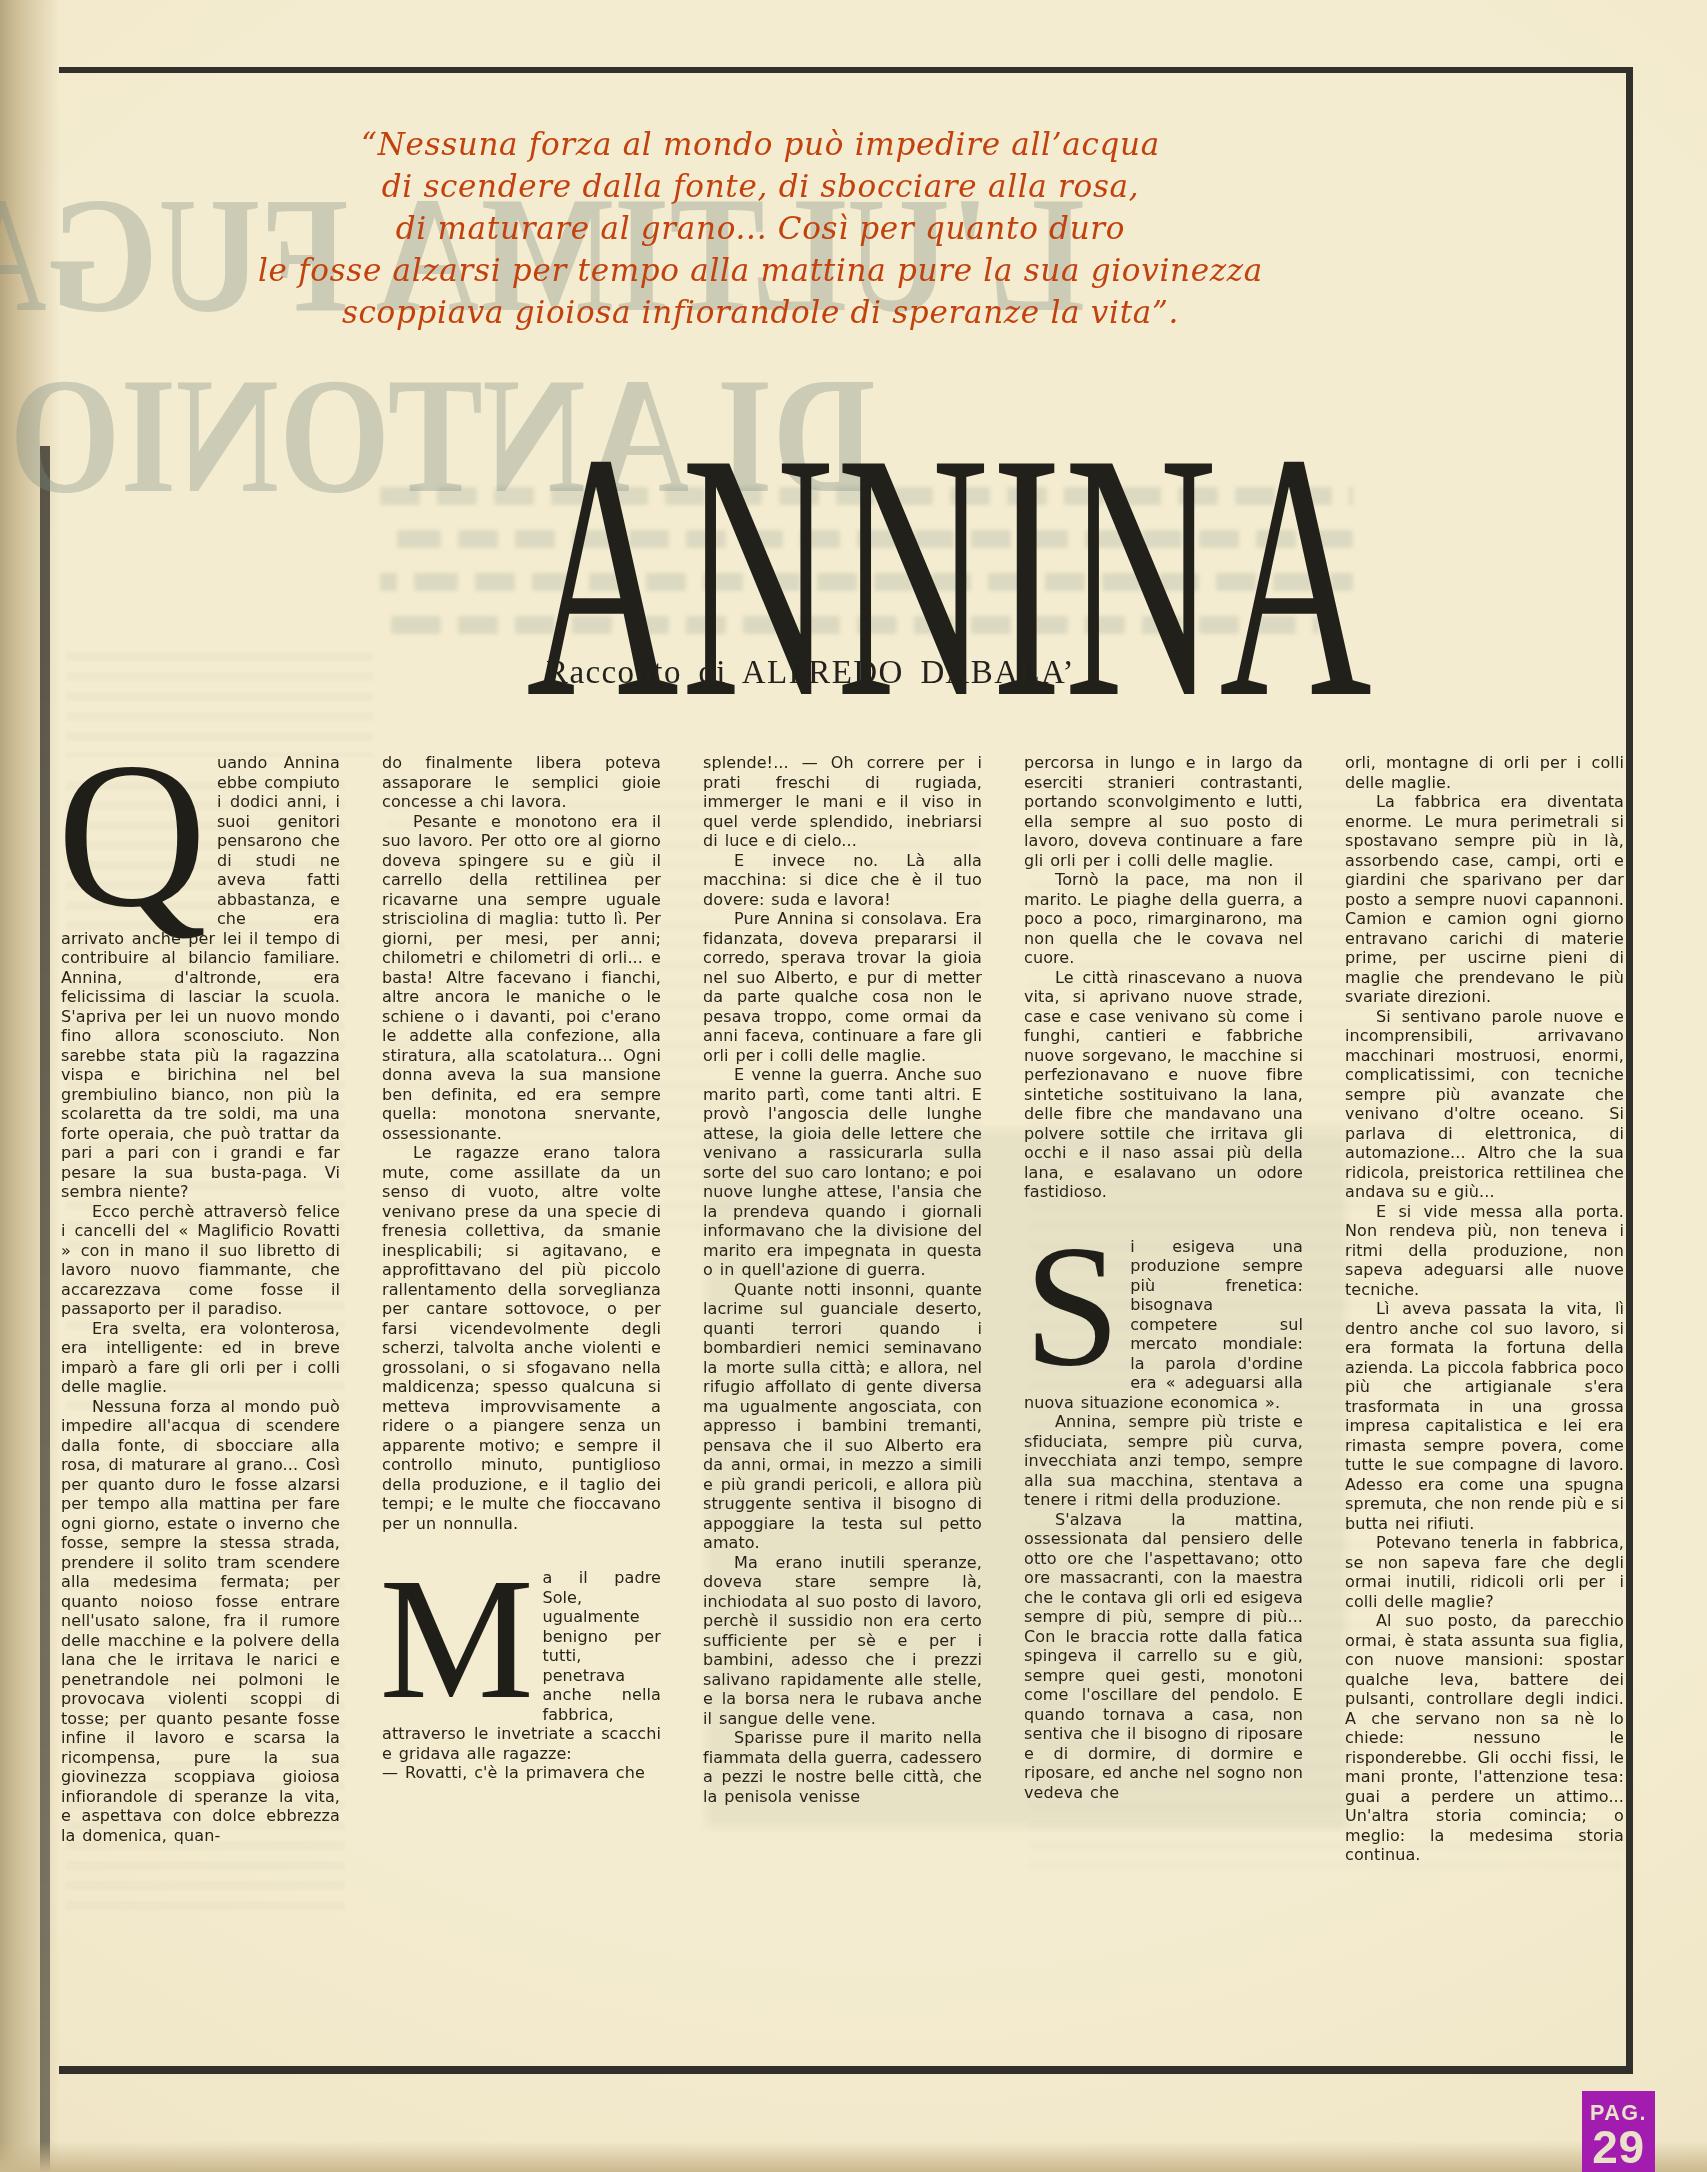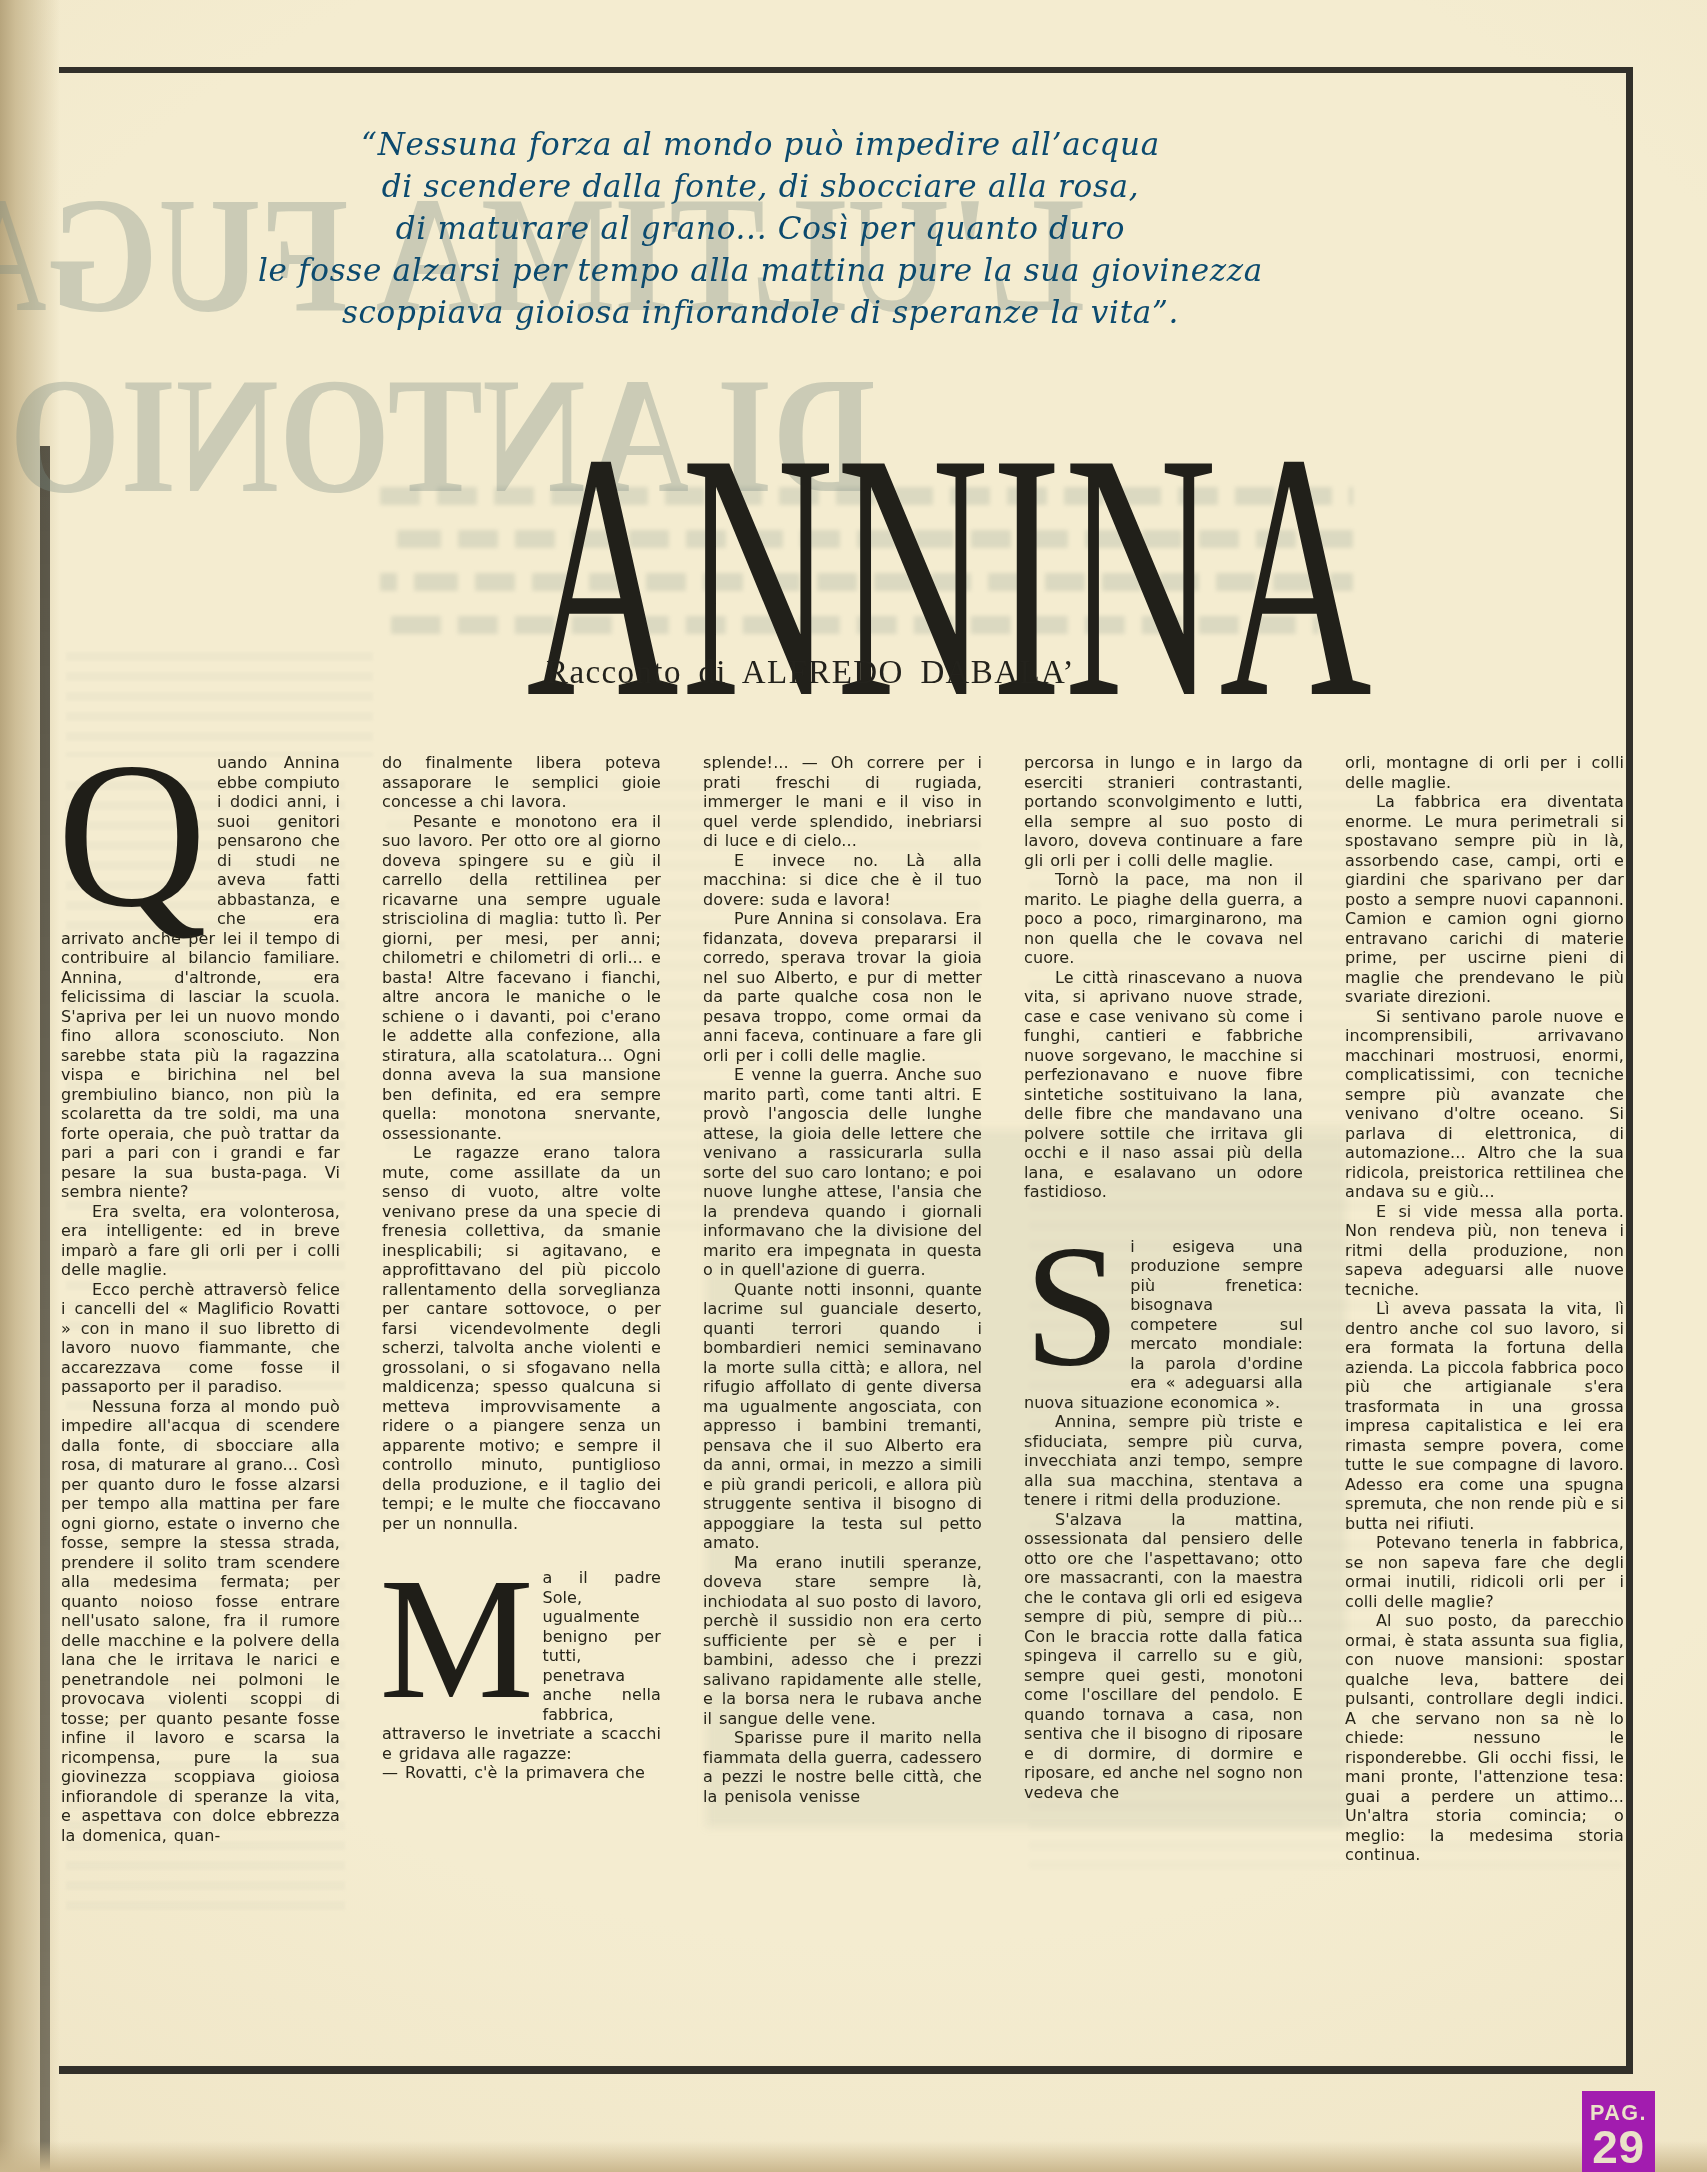--- a/index.html
+++ b/index.html
@@ -32,21 +32,21 @@
   .ghost-stripe{position:absolute;height:18px;filter:blur(2.1px);opacity:.55;
     background:repeating-linear-gradient(90deg, rgba(128,146,136,.38) 0 40px, rgba(128,146,136,0) 40px 57px);}
   .ghost-block{position:absolute;filter:blur(1.4px);
     background:repeating-linear-gradient(180deg, rgba(122,142,132,.30) 0 9px, rgba(122,142,132,0) 9px 20px);opacity:.16;}
   .ghost-photo{position:absolute;left:706px;top:1130px;width:640px;height:697px;
     background:rgba(165,172,152,.16);filter:blur(4.2px);}
 
   
   .epigraph{position:absolute;top:123px;left:0;width:1521px;text-align:center;
     font-family:"DejaVu Serif",serif;font-style:italic;font-size:31px;line-height:42px;
-    color:#0c4a6e;letter-spacing:0.7px;}
+    color:#c2410c;letter-spacing:0.7px;}
 
   
   .title-wrap{position:absolute;top:399px;left:0;width:1707px;text-align:right;}
   .title-text{display:inline-block;font-family:"Liberation Serif",serif;font-weight:normal;
     font-size:352px;line-height:1;color:#21201a;transform:scaleX(.60) translateX(-84px);
     transform-origin:center;letter-spacing:4.2px;}
   .byline{position:absolute;top:654px;left:0;width:1707px;text-align:center;
     font-family:"Liberation Serif",serif;font-size:33px;letter-spacing:1.4px;word-spacing:7px;
     color:#23221c;transform:translateX(-43px);}
 
@@ -100,22 +100,22 @@
   <div>scoppiava gioiosa infiorandole di speranze la vita”.</div>
 </div>
 
 <div class="title-wrap">
   <span class="title-text">ANNINA</span>
 </div>
 <div class="byline">Racconto di ALFREDO DABALA’</div>
 
 <div class="col c1">
     <p class="para ni" lang="it"><span class="dc dc-q">Q</span>uando Annina ebbe compiuto i dodici anni, i suoi genitori pensarono che di studi ne aveva fatti abbastanza, e che era arrivato anche per lei il tempo di contribuire al bilancio familiare. Annina, d'altronde, era felicissima di lasciar la scuola. S'apriva per lei un nuovo mondo fino allora sconosciuto. Non sarebbe stata più la ragazzina vispa e birichina nel bel grembiulino bianco, non più la scolaretta da tre soldi, ma una forte operaia, che può trattar da pari a pari con i grandi e far pesare la sua busta-paga. Vi sembra niente?</p>
+    <p class="para" lang="it">Ecco perchè attraversò felice i cancelli del « Maglificio Rovatti » con in mano il suo libretto di lavoro nuovo fiammante, che accarezzava come fosse il passaporto per il paradiso.</p>
     <p class="para" lang="it">Era svelta, era volonterosa, era intelligente: ed in breve imparò a fare gli orli per i colli delle maglie.</p>
-    <p class="para" lang="it">Ecco perchè attraversò felice i cancelli del « Maglificio Rovatti » con in mano il suo libretto di lavoro nuovo fiammante, che accarezzava come fosse il passaporto per il paradiso.</p>
     <p class="para" lang="it">Nessuna forza al mondo può impedire all'acqua di scendere dalla fonte, di sbocciare alla rosa, di maturare al grano... Così per quanto duro le fosse alzarsi per tempo alla mattina per fare ogni giorno, estate o inverno che fosse, sempre la stessa strada, prendere il solito tram scendere alla medesima fermata; per quanto noioso fosse entrare nell'usato salone, fra il rumore delle macchine e la polvere della lana che le irritava le narici e penetrandole nei polmoni le provocava violenti scoppi di tosse; per quanto pesante fosse infine il lavoro e scarsa la ricompensa, pure la sua giovinezza scoppiava gioiosa infiorandole di speranze la vita, e aspettava con dolce ebbrezza la domenica, quan-</p>
   </div>
 <div class="col c2">
     <p class="para ni" lang="it">do finalmente libera poteva assaporare le semplici gioie concesse a chi lavora.</p>
     <p class="para" lang="it">Pesante e monotono era il suo lavoro. Per otto ore al giorno doveva spingere su e giù il carrello della rettilinea per ricavarne una sempre uguale strisciolina di maglia: tutto lì. Per giorni, per mesi, per anni; chilometri e chilometri di orli... e basta! Altre facevano i fianchi, altre ancora le maniche o le schiene o i davanti, poi c'erano le addette alla confezione, alla stiratura, alla scatolatura... Ogni donna aveva la sua mansione ben definita, ed era sempre quella: monotona snervante, ossessionante.</p>
     <p class="para" lang="it">Le ragazze erano talora mute, come assillate da un senso di vuoto, altre volte venivano prese da una specie di frenesia collettiva, da smanie inesplicabili; si agitavano, e approfittavano del più piccolo rallentamento della sorveglianza per cantare sottovoce, o per farsi vicendevolmente degli scherzi, talvolta anche violenti e grossolani, o si sfogavano nella maldicenza; spesso qualcuna si metteva improvvisamente a ridere o a piangere senza un apparente motivo; e sempre il controllo minuto, puntiglioso della produzione, e il taglio dei tempi; e le multe che fioccavano per un nonnulla.</p>
     <p class="para ni gap" lang="it"><span class="dc dc-m">M</span>a il padre Sole, ugualmente benigno per tutti, penetrava anche nella fabbrica, attraverso le invetriate a scacchi e gridava alle ragazze:</p>
     <p class="para ni" lang="it">— Rovatti, c'è la primavera che</p>
   </div>
 <div class="col c3">

